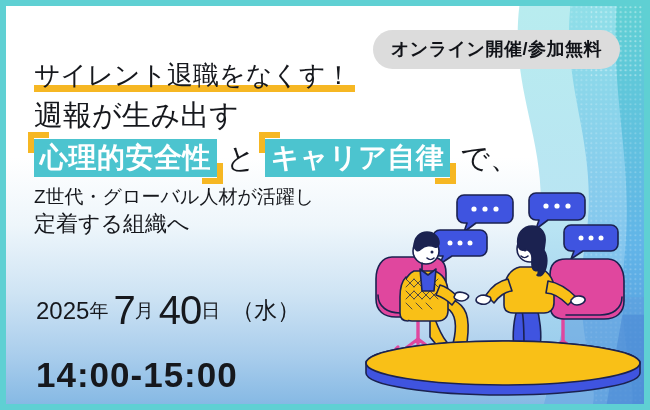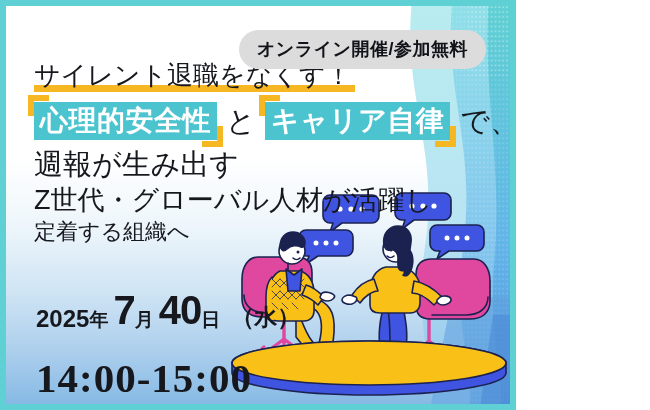--- a/index.html
+++ b/index.html
@@ -6,21 +6,21 @@
     margin: 0;
     padding: 0;
     background: #ffffff;
   }
   body {
     font-family: "Liberation Sans", "DejaVu Sans", sans-serif;
   }
 
   #banner {
     position: relative;
-    width: 516px;
+    width: 650px;
     height: 410px;
     overflow: hidden;
     box-sizing: border-box;
     border: 6px solid #5fd0d3;
     background: linear-gradient(to bottom,
         #ffffff 0%,
         #ffffff 38%,
         #eef6fb 55%,
         #cfe4f4 72%,
         #a9cdec 88%,
@@ -126,46 +126,46 @@
     right: -6px;
     bottom: -7px;
     width: 15px;
     height: 15px;
     border-right: 6px solid #f6b723;
     border-bottom: 6px solid #f6b723;
   }
   .conj { padding: 0 7px; }
   .tail { padding-left: 8px; }
 
-  .line4 { font-size: 27px; margin-bottom: 7px; }
+  .line4 { font-size: 19px; margin-bottom: 7px; }
   .line5 { font-size: 22px; }
 
   
   .datetime {
     position: absolute;
     left: 30px;
     top: 282px;
     z-index: 5;
     color: #16181d;
   }
   .date-line {
     display: flex;
-    align-items: flex-end;
+    align-items: center;
     white-space: nowrap;
-    font-weight: bold;
+    font-weight: normal;
     margin-bottom: 4px;
   }
   .d-year  { font-size: 24px; }
   .d-unit  { font-size: 19px; padding-right: 5px;}
   .d-big   { font-size: 40px; letter-spacing: -1px; }
   .d-paren { font-size: 23px; padding-left: 6px; }
 
   .time-line {
-    font-family: Liberation Serif, serif;
-    font-size: 41px;
+    font-family: Liberation Sans, sans-serif;
+    font-size: 35px;
     font-weight: bold;
     letter-spacing: 1px;
     line-height: 1.05;
     margin-top: 24px;
   }
 
   
   .illus {
     position: absolute;
     right: -4px;
@@ -222,28 +222,28 @@
 
   <div class="headline">
 
     <div class="hl-line">
       <span class="line1">
         <span>サイレント退職をなくす！</span>
         <span class="underline"></span>
       </span>
     </div>
 
+    <div class="hl-line line2">週報が生み出す</div>
+
     <div class="hl-line line3">
       <span class="hl-box">心理的安全性</span>
       <span class="conj">と</span>
       <span class="hl-box">キャリア自律</span>
       <span class="tail">で、</span>
     </div>
-
-    <div class="hl-line line2">週報が生み出す</div>
 
     <div class="hl-line line4">Z世代・グローバル人材が活躍し</div>
     <div class="hl-line line5">定着する組織へ</div>
   </div>
 
   <div class="datetime">
     <div class="date-line">
       <span class="d-year">2025</span>
       <span class="d-unit">年</span>
       <span class="d-big">7</span>

